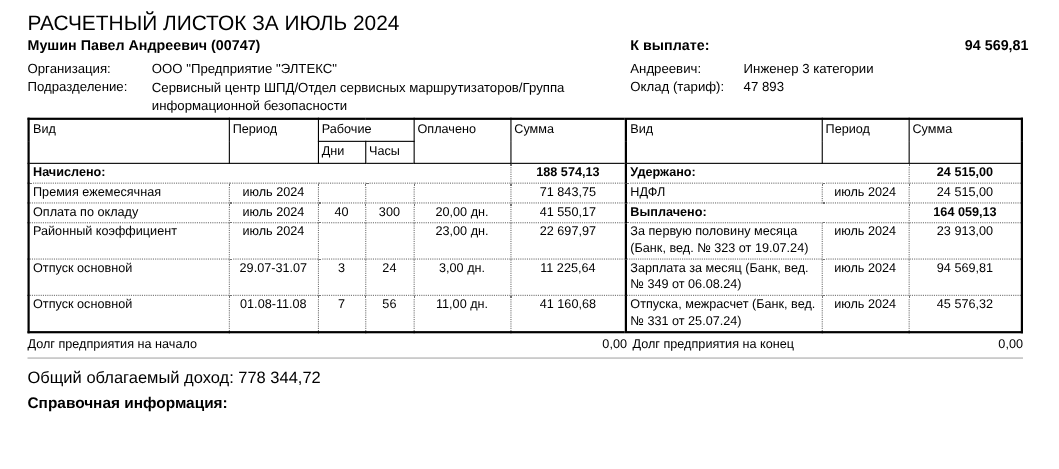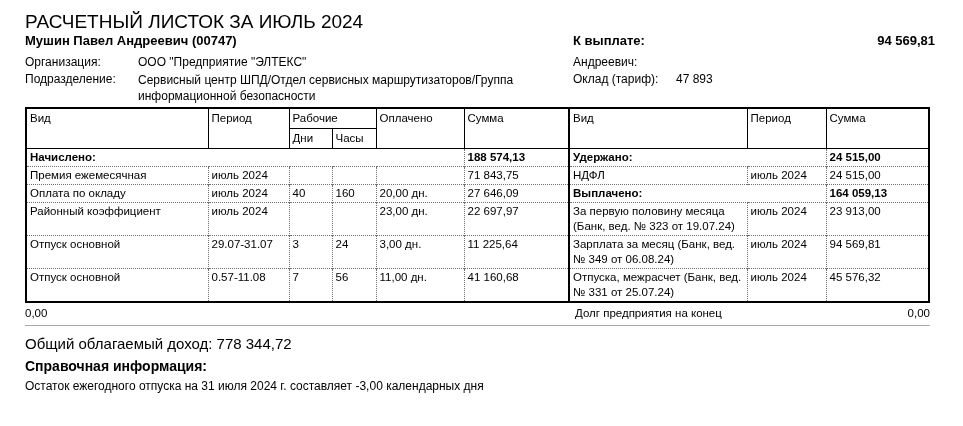--- a/index.html
+++ b/index.html
@@ -24,21 +24,21 @@
   .tablewrap{position:absolute;left:25px;top:107px;width:905px;}
   table{border-collapse:collapse;table-layout:fixed;width:905px;border:2px solid #000;}
   th,td{font-size:11.5px;line-height:15px;padding:1px 3px;vertical-align:top;
         overflow:hidden;word-wrap:break-word;}
   thead th{border:1px solid #000;font-weight:normal;padding:2px 3px;text-align:left;}
   thead tr{height:19px;}
   thead th.al{text-align:left;}
   tbody td{border-top:1px dotted #707070;border-left:1px dotted #707070;}
   tbody tr{height:17px;}
   .jx{border-left:2px solid #000 !important;}
-  .num{text-align:left;}
+  .num{text-align:center;}
   .al{text-align:left;}
 
   .debt-row{display:flex;width:905px;padding:3px 0 4px 0;border-bottom:1px solid #a8a8a8;
             font-size:11.5px;line-height:15px;}
   .debt-left{width:545px;display:flex;justify-content:space-between;}
   .debt-right{flex:1;display:flex;justify-content:space-between;padding-left:5px;}
   .taxable{margin-top:9px;font-size:15px;}
   .taxable .val{margin-left:4px;}
   .info-title{margin-top:6px;font-size:14px;font-weight:bold;}
   .info-line{margin-top:5px;font-size:12px;}
@@ -49,20 +49,21 @@
 <div class="page">
 
   <div class="abs title">РАСЧЕТНЫЙ ЛИСТОК ЗА ИЮЛЬ 2024</div>
   <div class="abs employee">Мушин Павел Андреевич (00747)</div>
   <div class="abs payout-label">К выплате:</div>
   <div class="abs payout-value">94 569,81</div>
 
   <div class="abs lbl org-label">Организация:</div>
   <div class="abs lbl org-value">ООО "Предприятие "ЭЛТЕКС"</div>
   <div class="abs lbl pos-label">Андреевич:</div>
+  <div class="abs lbl pos-value">Инженер 3 категории</div>
 
   <div class="abs lbl dept-label">Подразделение:</div>
   <div class="abs lbl dept-value">Сервисный центр ШПД/Отдел сервисных маршрутизаторов/Группа информационной безопасности</div>
   <div class="abs lbl sal-label">Оклад (тариф):</div>
   <div class="abs lbl sal-value">47 893</div>
 
   <div class="tablewrap">
     <table>
       <colgroup>
         <col style="width:182px">
@@ -106,23 +107,23 @@
           <td class="num"></td>
           <td class="num">71 843,75</td>
           <td class="al jx">НДФЛ</td>
           <td class="num">июль 2024</td>
           <td class="num">24 515,00</td>
         </tr>
         <tr>
           <td class="al">Оплата по окладу</td>
           <td class="num">июль 2024</td>
           <td class="num">40</td>
-          <td class="num">160</td>
+          <td class="num">300</td>
           <td class="num">20,00 дн.</td>
-          <td class="num">27 646,09</td>
+          <td class="num">41 550,17</td>
           <td colspan="2" class="b al jx">Выплачено:</td>
           <td class="b num">164 059,13</td>
         </tr>
         <tr>
           <td class="al">Районный коэффициент</td>
           <td class="num">июль 2024</td>
           <td class="num"></td>
           <td class="num"></td>
           <td class="num">23,00 дн.</td>
           <td class="num">22 697,97</td>
@@ -136,43 +137,43 @@
           <td class="num">3</td>
           <td class="num">24</td>
           <td class="num">3,00 дн.</td>
           <td class="num">11 225,64</td>
           <td class="al jx">Зарплата за месяц (Банк, вед. № 349 от 06.08.24)</td>
           <td class="num">июль 2024</td>
           <td class="num">94 569,81</td>
         </tr>
         <tr>
           <td class="al">Отпуск основной</td>
-          <td class="num">0.57-11.08</td>
+          <td class="num">01.08-11.08</td>
           <td class="num">7</td>
           <td class="num">56</td>
           <td class="num">11,00 дн.</td>
           <td class="num">41 160,68</td>
           <td class="al jx">Отпуска, межрасчет (Банк, вед. № 331 от 25.07.24)</td>
           <td class="num">июль 2024</td>
           <td class="num">45 576,32</td>
         </tr>
       </tbody>
     </table>
 
     <div class="debt-row">
       <div class="debt-left">
+        <span>Долг предприятия на начало</span>
         <span>0,00</span>
       </div>
       <div class="debt-right">
         <span>Долг предприятия на конец</span>
         <span>0,00</span>
       </div>
     </div>
 
     <div class="taxable">
       <span>Общий облагаемый доход:</span><span class="val">778 344,72</span>
     </div>
 
     <div class="info-title">Справочная информация:</div>
-    <div class="info-line">Остаток ежегодного отпуска на 31 июля 2024 г. составляет -3,00 календарных дня</div>
   </div>
 
 </div>
 
 </body></html>

